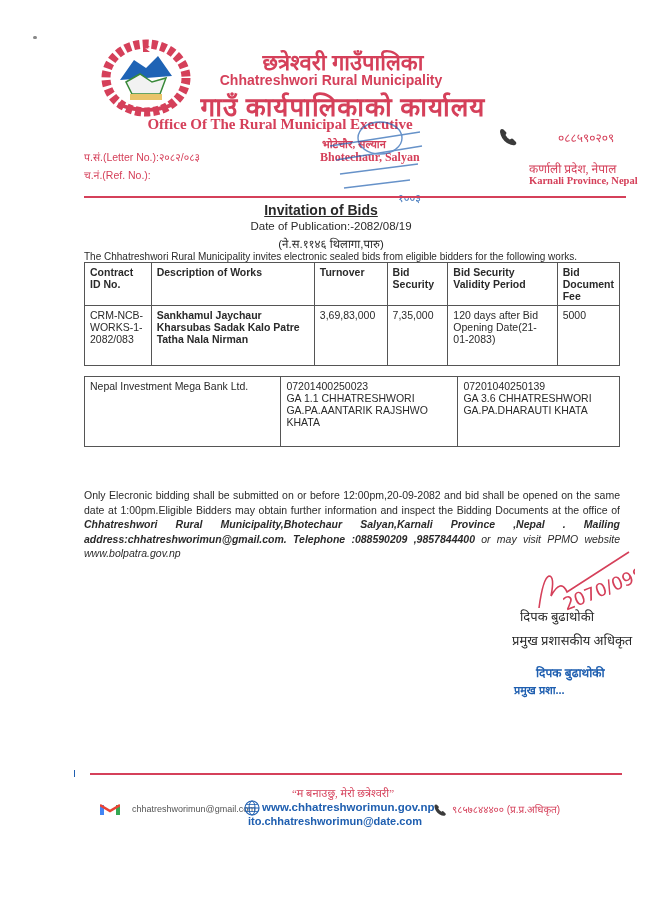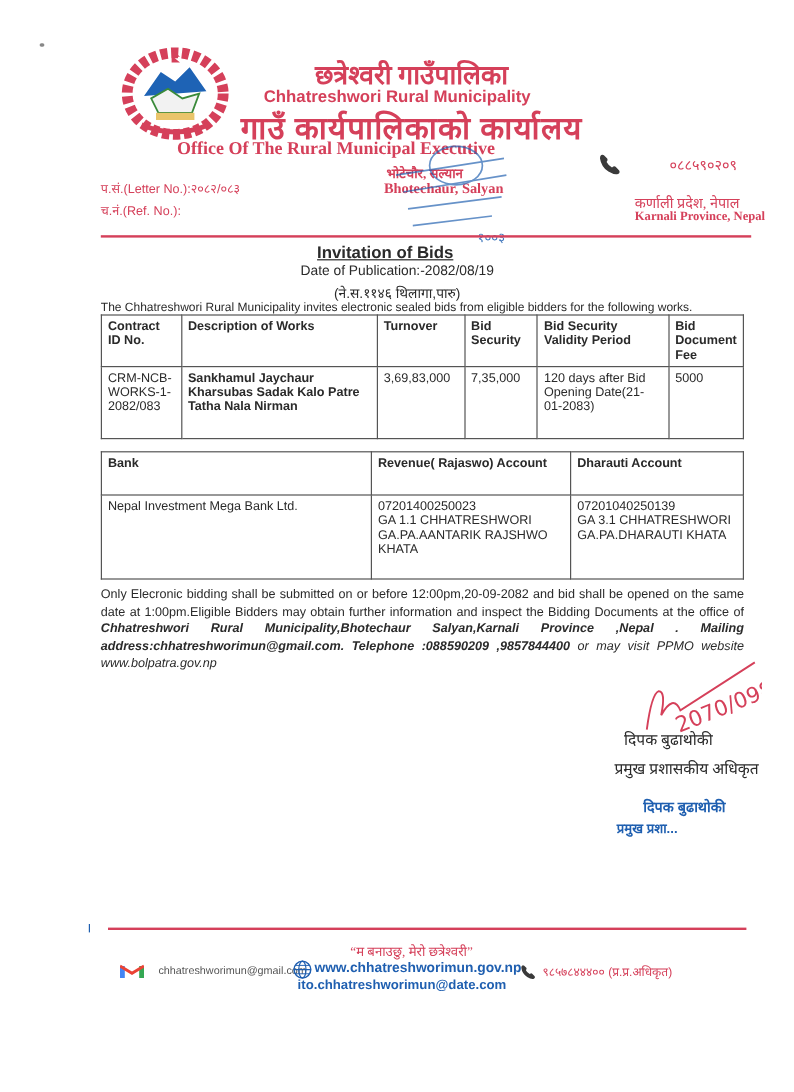--- a/index.html
+++ b/index.html
@@ -140,36 +140,31 @@
     <td>3,69,83,000</td>
     <td>7,35,000</td>
     <td>120 days after Bid Opening Date(21-01-2083)</td>
     <td>5000</td>
   </tr>
 </tbody>
   </table>
 
 <table class="abs" id="bank-table">
   <tbody>
-      <tr class="hrow">
-    <th style="width:214px">Bank</th>
-    <th style="width:155px">Revenue( Rajaswo) Account</th>
-    <th>Dharauti Account</th>
-  </tr>
   <tr class="drow">
     <td>Nepal Investment Mega Bank Ltd.</td>
     <td>
       <div>07201400250023</div>
       <div>GA 1.1 CHHATRESHWORI</div>
       <div>GA.PA.AANTARIK RAJSHWO</div>
       <div>KHATA</div>
     </td>
     <td>
       <div>07201040250139</div>
-      <div>GA 3.1 CHHATRESHWORI</div>
+      <div>GA 3.6 CHHATRESHWORI</div>
       <div>GA.PA.DHARAUTI  KHATA</div>
     </td>
   </tr>
 </tbody>
   </table>
 
 <div class="abs" id="notice"><span>Only Elecronic bidding shall be submitted on or before 12:00pm,20-09-2082 and bid shall be opened on the same date at 1:00pm.Eligible Bidders may obtain further information and inspect the Bidding Documents at the office of </span><span class="bi">Chhatreshwori Rural Municipality,Bhotechaur Salyan,Karnali Province ,Nepal . Mailing address:chhatreshworimun@gmail.com. Telephone :088590209 ,9857844400</span><span class="it"> or may visit PPMO website </span><span class="it">www.bolpatra.gov.np</span></div>
 
 <svg class="abs" id="signature-mark" viewBox="0 0 100 70">
   <path d="M4 60 Q8 30 14 28 Q20 28 16 48 Q26 30 32 44 L94 4" stroke="#d5405a" stroke-width="1.6" fill="none"></path>

